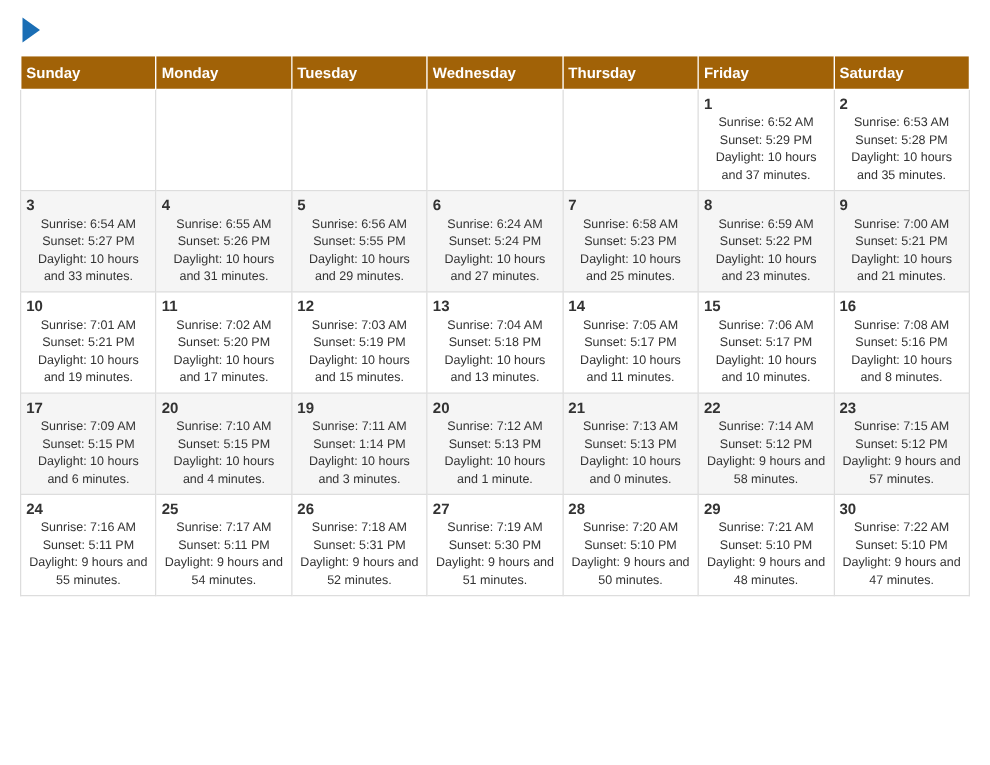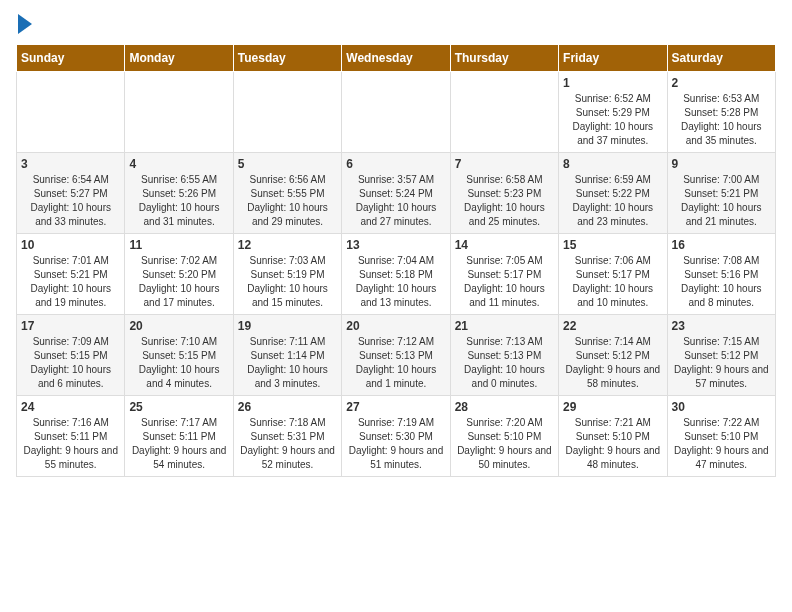--- a/index.html
+++ b/index.html
@@ -155,21 +155,21 @@
 Daylight: 10 hours and 31 minutes.</div>
         </td>
         <td>
           <span class="day-number">5</span>
           <div class="day-info">Sunrise: 6:56 AM
 Sunset: 5:55 PM
 Daylight: 10 hours and 29 minutes.</div>
         </td>
         <td>
           <span class="day-number">6</span>
-          <div class="day-info">Sunrise: 3:57 AM
+          <div class="day-info">Sunrise: 6:24 AM
 Sunset: 5:24 PM
 Daylight: 10 hours and 27 minutes.</div>
         </td>
         <td>
           <span class="day-number">7</span>
           <div class="day-info">Sunrise: 6:58 AM
 Sunset: 5:23 PM
 Daylight: 10 hours and 25 minutes.</div>
         </td>
         <td>

